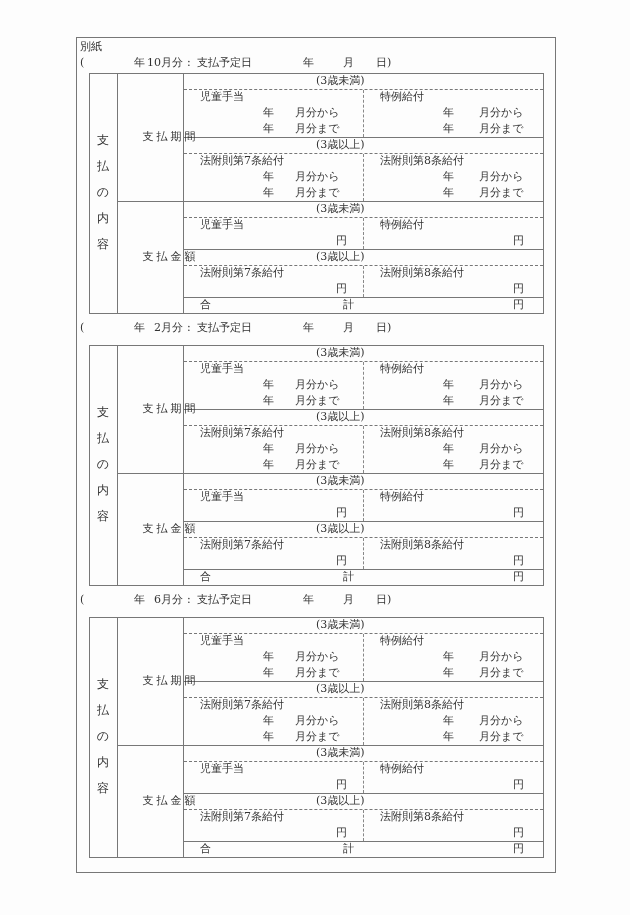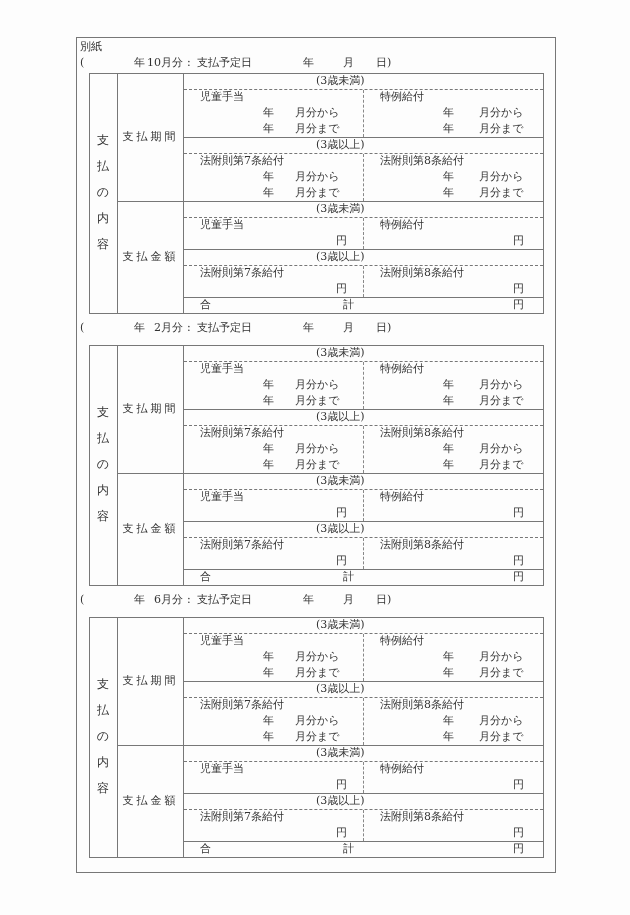--- a/index.html
+++ b/index.html
@@ -9,21 +9,21 @@
            border:1px solid #777; box-sizing:border-box; }
   .annex { position:absolute; left:80px; top:40px; font-size:11px; line-height:14px; }
   .hdr { position:absolute; left:80px; height:16px; line-height:16px; font-size:11px; white-space:pre; }
   .hdr span { position:absolute; top:0; white-space:nowrap; }
   .tbl { position:absolute; left:89px; width:455px; height:241px; }
   .ln { position:absolute; background:#777; }
   .dl { position:absolute; border-top:1px dashed #777; height:0; }
   .dv { position:absolute; border-left:1px dashed #888; width:0; }
   .t { position:absolute; white-space:nowrap; line-height:16px; font-size:11px; }
   .vert { position:absolute; left:0; width:28px; text-align:center; font-size:12px; line-height:26px; }
-  .ctr { text-align:center; }
+  .ctr { text-align:center;margin-left:20px; }
 </style>
 </head>
 <body>
 
 <div class="frame"></div>
 <div class="annex">別紙</div>
 
 <div id="sections">
   <div class="hdr" style="top:55px">
     <span style="left:0">(</span>

